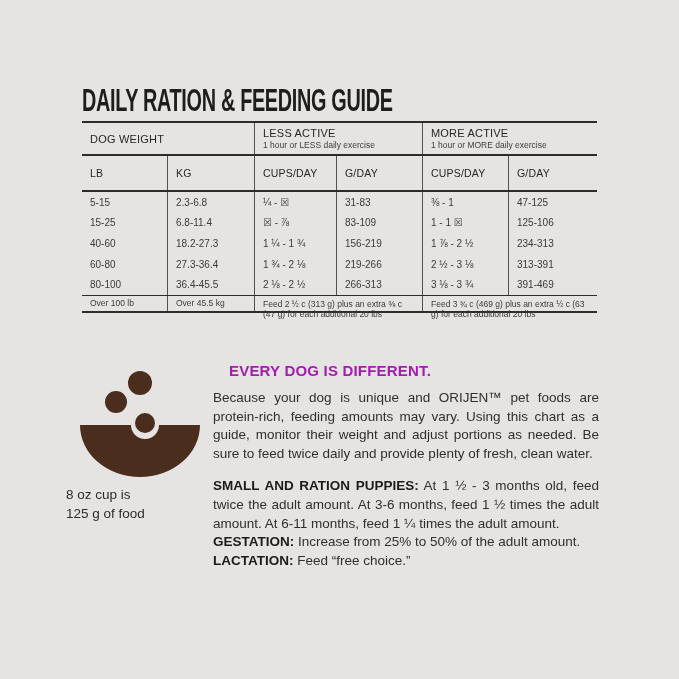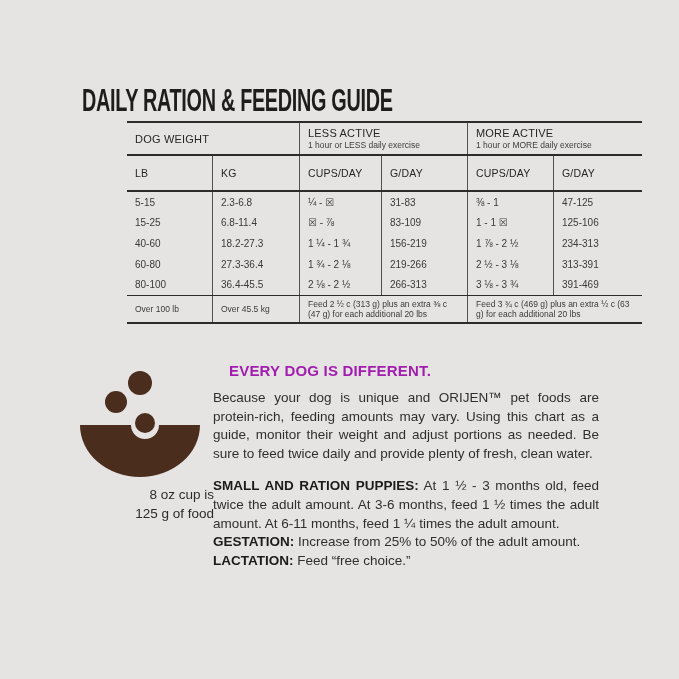--- a/index.html
+++ b/index.html
@@ -18,41 +18,41 @@
     color:var(--ink);
     -webkit-font-smoothing:antialiased;
   }
   
   .title{
     position:absolute;left:82px;top:82px;margin:0;
     font-size:32px;font-weight:700;letter-spacing:-0.5px;white-space:nowrap;
   }
   .title .squeeze{display:inline-block;transform:scaleX(0.62);transform-origin:left center;}
   
-  .ftable{position:absolute;left:82px;top:121px;width:515px;border-top:2px solid var(--hline);margin-left:45px;}
+  .ftable{position:absolute;left:82px;top:121px;width:515px;border-top:2px solid var(--hline);}
   .trow{display:flex;box-sizing:border-box;}
   .cell{box-sizing:border-box;padding-left:8px;display:flex;flex-direction:column;justify-content:center;}
   .bL{border-left:1px solid var(--vline);}
   .c1{width:85px;}.c2{width:87px;}.c3{width:82px;}.c4{width:86px;}.c5{width:86px;}.c6{width:89px;}
   .s2a{width:172px;}.s2b{width:168px;}.s2c{width:175px;}
   .hrow1{height:33px;border-bottom:2px solid var(--hline);}
   .hrow1 .cell{justify-content:center;}
   .hlabel{font-size:11px;color:#262624;letter-spacing:0.2px;line-height:12px;}
   .hsub{font-size:8.5px;color:#3c3c3a;line-height:10px;margin-top:1px;}
   .hrow2{height:36px;border-bottom:2px solid var(--hline);}
   .hrow2 .cell{font-size:10.5px;color:#262624;letter-spacing:0.2px;}
   .drow{height:20.6px;}
   .drow .cell{font-size:10px;color:var(--body);}
-  .frow{height:29px;border-top:1px solid var(--hline);border-bottom:2px solid var(--hline);}
+  .frow{height:18px;border-top:1px solid var(--hline);border-bottom:2px solid var(--hline);}
   .frow .cell{font-size:8.5px;color:var(--body);line-height:10.5px;}
   .frow .feed{justify-content:flex-start;padding-top:3px;padding-right:6px;}
   
   .bowl-wrap{position:absolute;left:78px;top:368px;width:124px;height:112px;}
   .cup-caption{
-    position:absolute;left:66px;top:486px;width:148px;text-align:right;
+    position:absolute;left:66px;top:486px;width:148px;text-align:left;
     font-size:13.5px;line-height:18.5px;color:#2c2c2a;
   }
   
   .info{position:absolute;left:213px;top:362px;width:386px;}
   .info h2{margin:0 0 10px 16px;font-size:15px;letter-spacing:0.2px;color:#a21caf;}
   .info p{
     margin:0;font-size:13.5px;line-height:18.6px;color:#2f2f2d;
     text-align:justify;
   }
   .info p.gap{margin-bottom:14px;}

